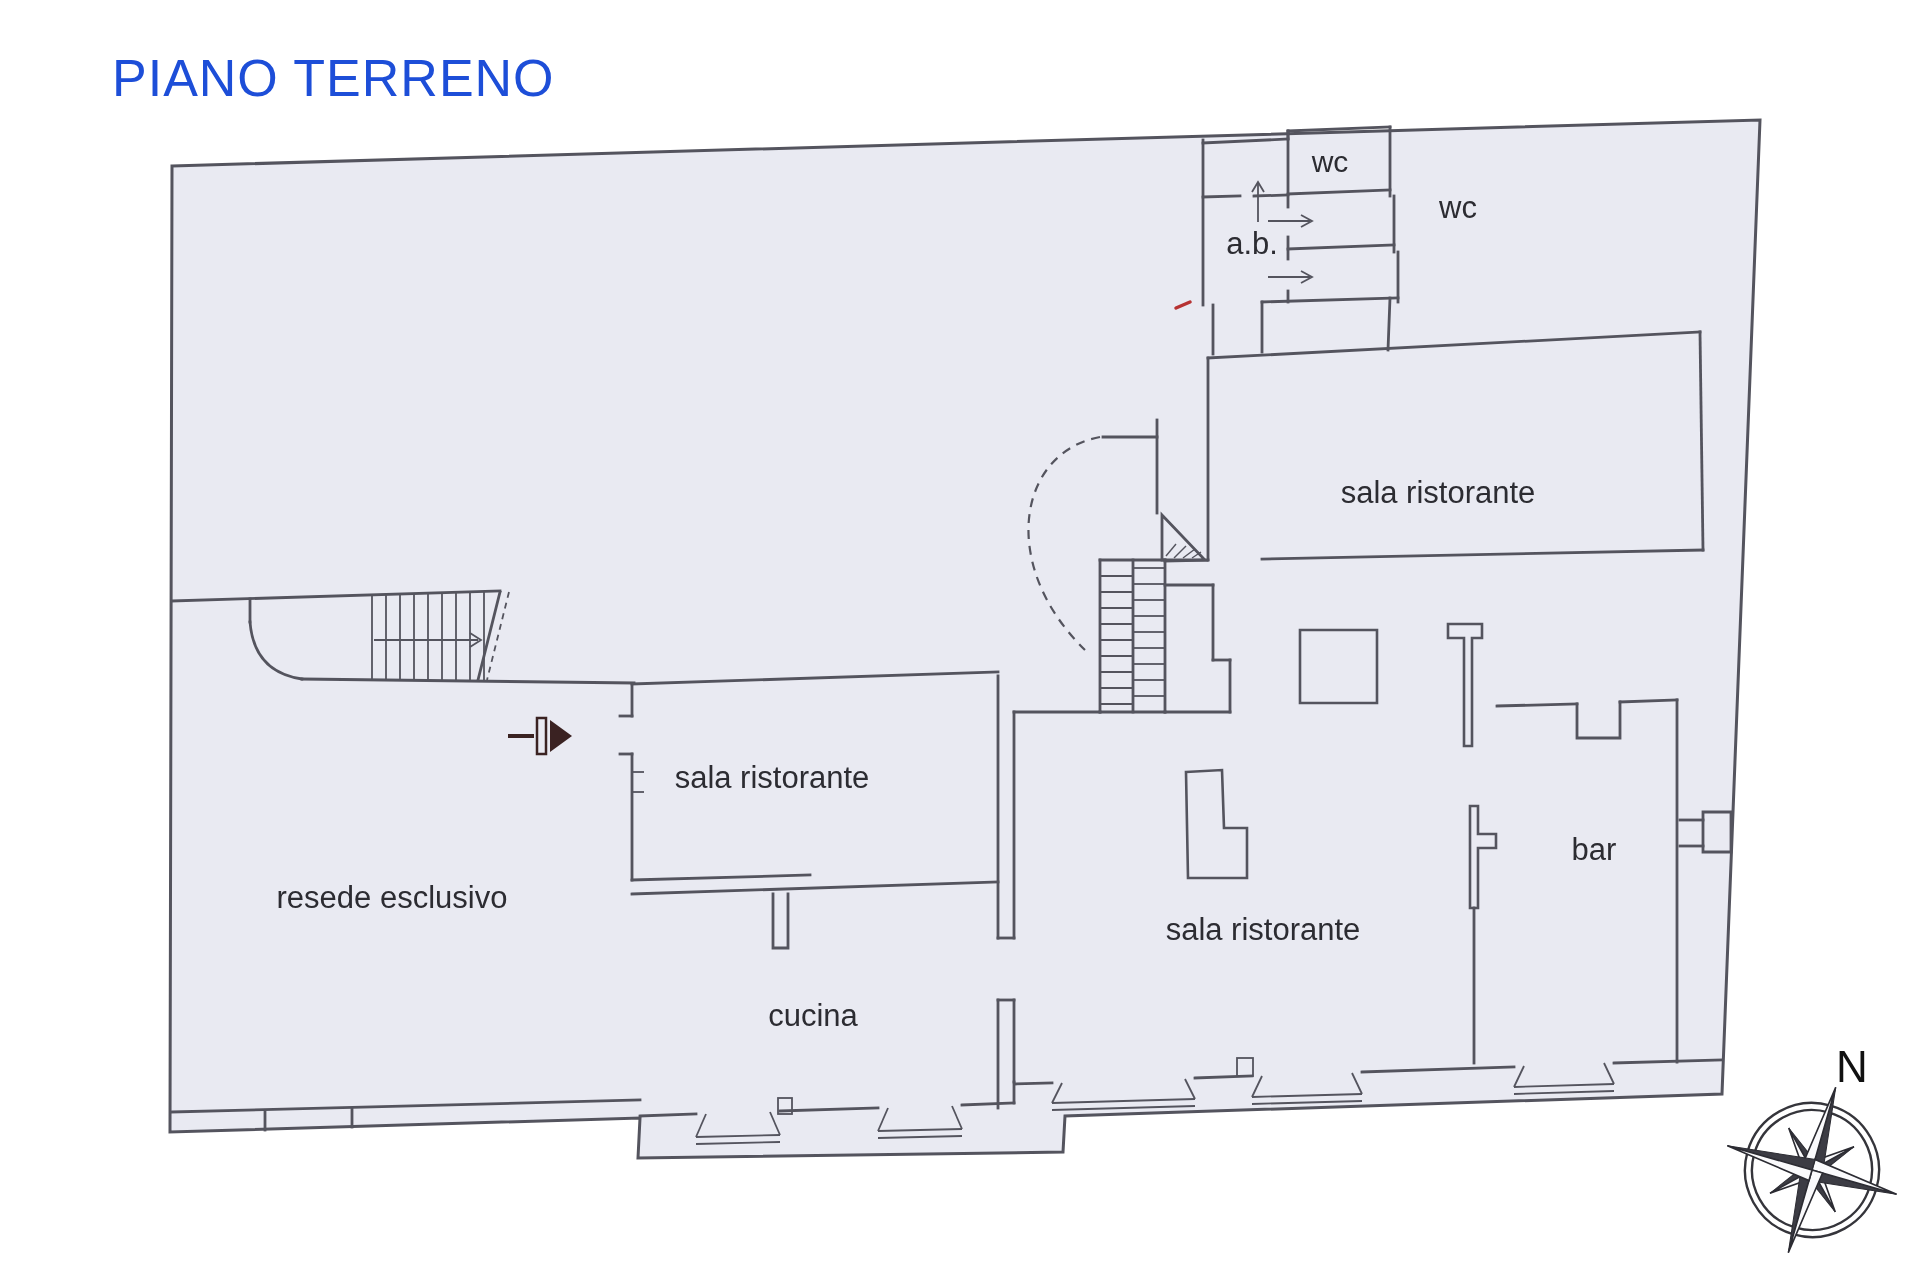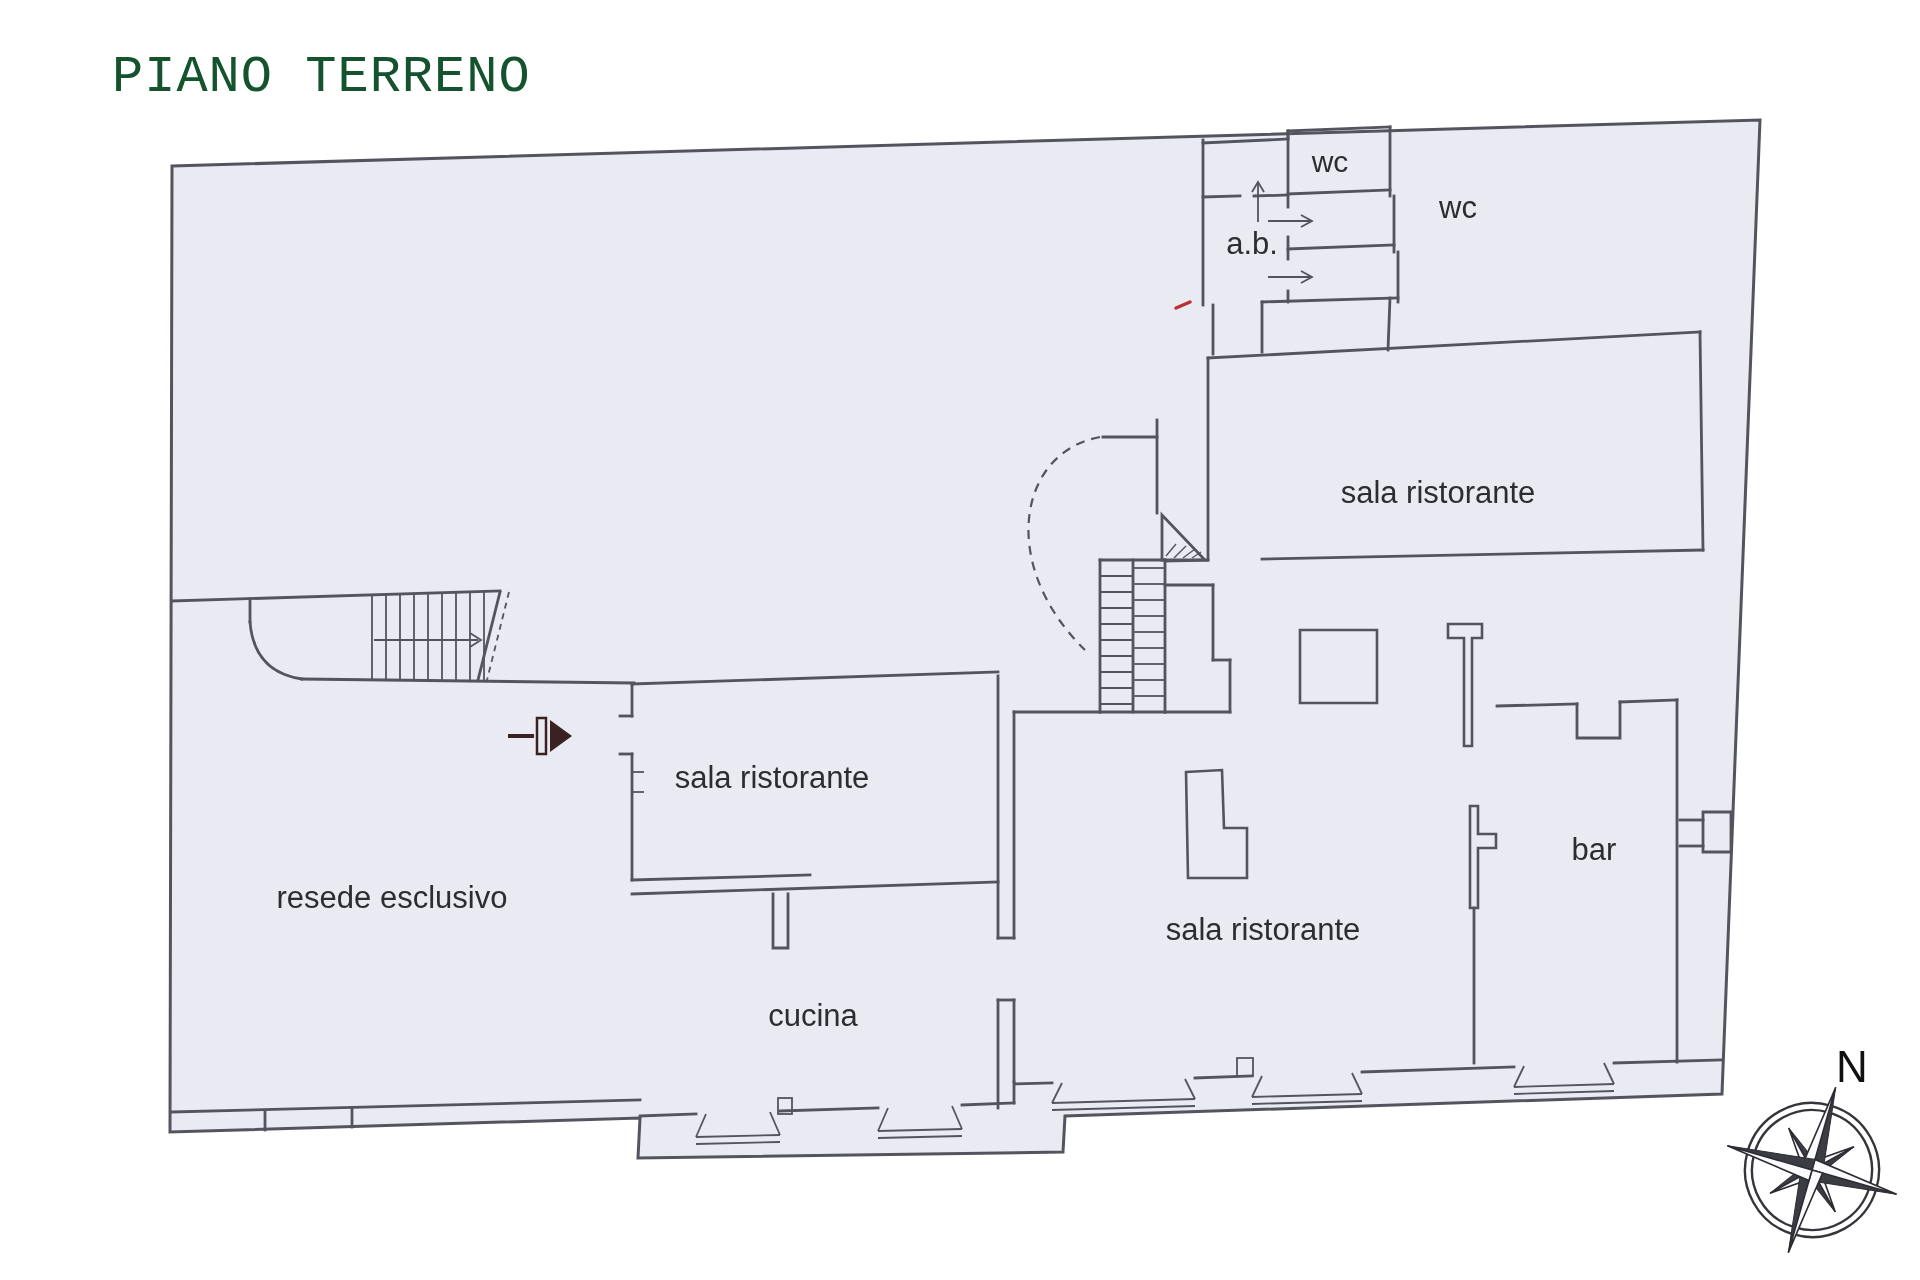--- a/index.html
+++ b/index.html
@@ -1,19 +1,19 @@
 <!DOCTYPE html>
 <html><head>
 <meta charset="utf-8">
 <style>
   html,body{margin:0;padding:0;background:#ffffff;}
   .page{position:relative;width:1920px;height:1280px;background:#ffffff;overflow:hidden;
         font-family:"Liberation Sans",sans-serif;}
   .title{position:absolute;left:112px;top:48px;font-size:52px;letter-spacing:1px;
-         color:#14532d;font-family:Liberation Mono, monospace;}
+         color:#1d4ed8;font-family:Liberation Sans, sans-serif;}
   svg.plan{position:absolute;left:0;top:0;width:1920px;height:1280px;}
   .parcel{fill:#e9eaf2;stroke:#54545e;stroke-width:3;stroke-linejoin:miter;}
   .w{fill:none;stroke:#54545e;stroke-width:2.8;stroke-linecap:square;}
   .t{fill:none;stroke:#54545e;stroke-width:1.8;}
   .sill{fill:none;stroke:#54545e;stroke-width:1.8;}
   .dash{fill:none;stroke:#54545e;stroke-width:2.2;stroke-dasharray:9 7;}
   .dash2{fill:none;stroke:#54545e;stroke-width:1.8;stroke-dasharray:6 5;}
   .h{fill:none;stroke:#54545e;stroke-width:1.4;}
   .pier{fill:#e9eaf2;stroke:#54545e;stroke-width:2.6;}
   .red{fill:none;stroke:#b73333;stroke-width:3.5;stroke-linecap:round;}

